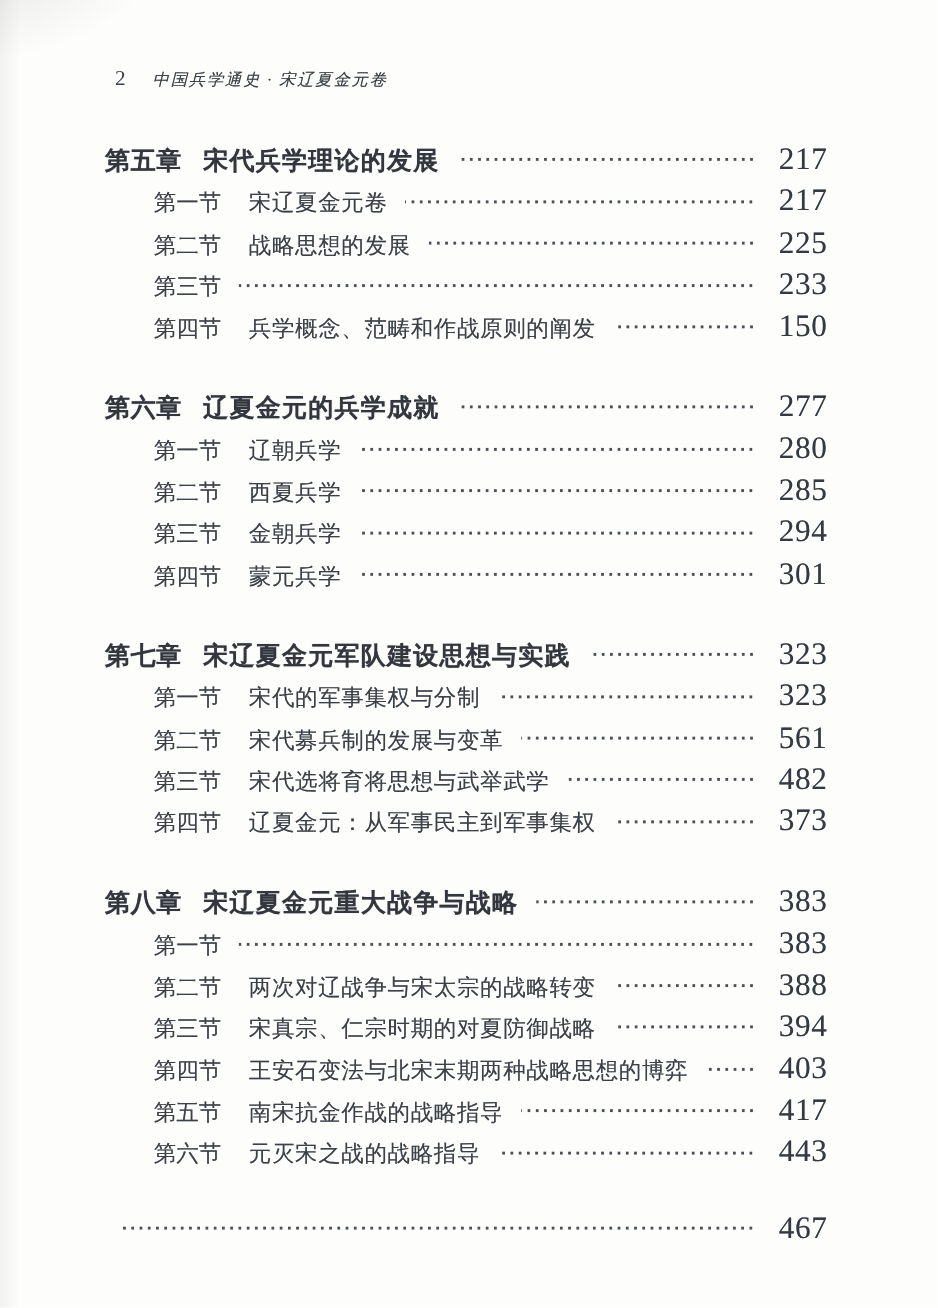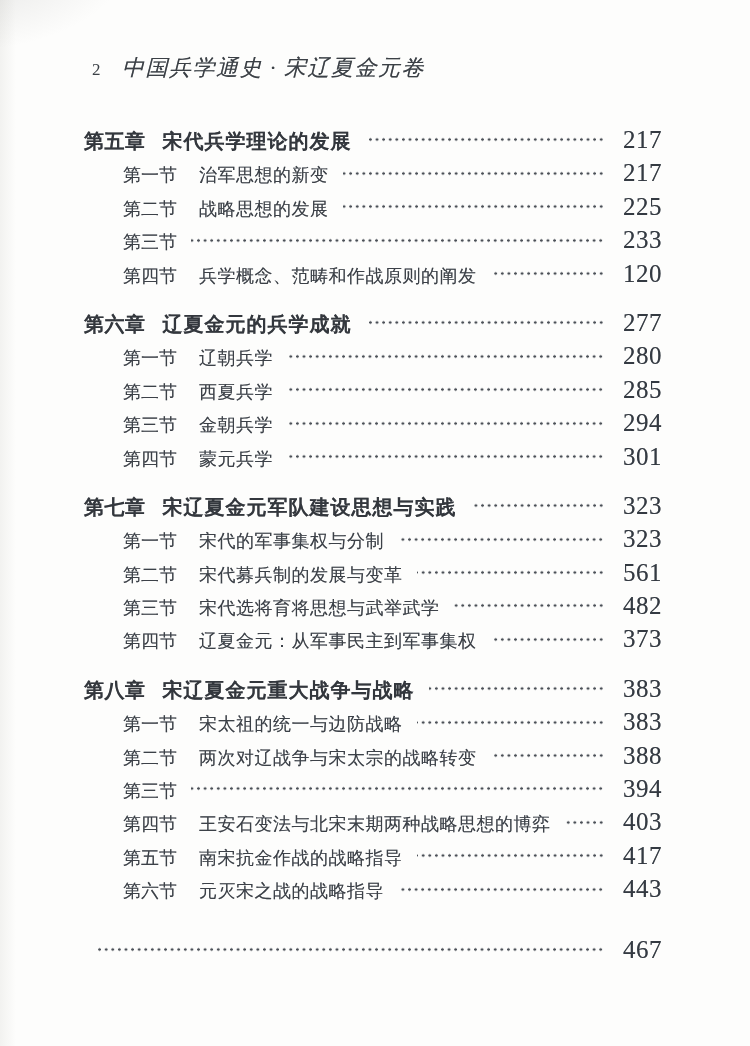--- a/index.html
+++ b/index.html
@@ -29,31 +29,31 @@
     display: flex; align-items: baseline;
     color: #3b4046;
   }
   .page-header .pgnum {
     font-size: 17px;
     letter-spacing: 0.5px;
   }
   .page-header .book {
     margin-left: 21px;
     font-style: italic;
-    font-size: 22px;
+    font-size: 13px;
     letter-spacing: 1.5px;
     text-shadow: 0 0 0.5px rgba(59,64,70,0.5);
   }
 
   .toc {
     position: absolute; top: 111px; left: 84px;
     width: 578px;
   }
-  .block { margin-top: 16px; }
-  .block.first { margin-top: 12px; }
+  .block { margin-top: 31px; }
+  .block.first { margin-top: 0; }
   .block.backmatter { margin-top: 27px; }
 
   .row {
     display: flex; align-items: baseline;
     height: 33.4px; line-height: 33.4px;
     white-space: nowrap;
   }
   .row .dots {
     flex: 1 1 auto;
     align-self: stretch;
@@ -106,40 +106,40 @@
 
     <div class="block first">
       <div class="row chapter">
         <span class="lbl">第五章</span>
         <span class="ttl">宋代兵学理论的发展</span>
         <span class="dots"></span>
         <span class="num">217</span>
       </div>
       <div class="row section">
         <span class="lbl">第一节</span>
-        <span class="ttl">治军思想的新变</span>
+        <span class="ttl">宋辽夏金元卷</span>
         <span class="dots"></span>
         <span class="num">217</span>
       </div>
       <div class="row section">
         <span class="lbl">第二节</span>
         <span class="ttl">战略思想的发展</span>
         <span class="dots"></span>
         <span class="num">225</span>
       </div>
       <div class="row section">
         <span class="lbl">第三节</span>
         <span class="dots"></span>
         <span class="num">233</span>
       </div>
       <div class="row section">
         <span class="lbl">第四节</span>
         <span class="ttl">兵学概念、范畴和作战原则的阐发</span>
         <span class="dots"></span>
-        <span class="num">120</span>
+        <span class="num">150</span>
       </div>
     </div>
 
     <div class="block">
       <div class="row chapter">
         <span class="lbl">第六章</span>
         <span class="ttl">辽夏金元的兵学成就</span>
         <span class="dots"></span>
         <span class="num">277</span>
       </div>
@@ -204,32 +204,32 @@
 
     <div class="block">
       <div class="row chapter">
         <span class="lbl">第八章</span>
         <span class="ttl">宋辽夏金元重大战争与战略</span>
         <span class="dots"></span>
         <span class="num">383</span>
       </div>
       <div class="row section">
         <span class="lbl">第一节</span>
-        <span class="ttl">宋太祖的统一与边防战略</span>
         <span class="dots"></span>
         <span class="num">383</span>
       </div>
       <div class="row section">
         <span class="lbl">第二节</span>
         <span class="ttl">两次对辽战争与宋太宗的战略转变</span>
         <span class="dots"></span>
         <span class="num">388</span>
       </div>
       <div class="row section">
         <span class="lbl">第三节</span>
+        <span class="ttl">宋真宗、仁宗时期的对夏防御战略</span>
         <span class="dots"></span>
         <span class="num">394</span>
       </div>
       <div class="row section">
         <span class="lbl">第四节</span>
         <span class="ttl">王安石变法与北宋末期两种战略思想的博弈</span>
         <span class="dots"></span>
         <span class="num">403</span>
       </div>
       <div class="row section">

